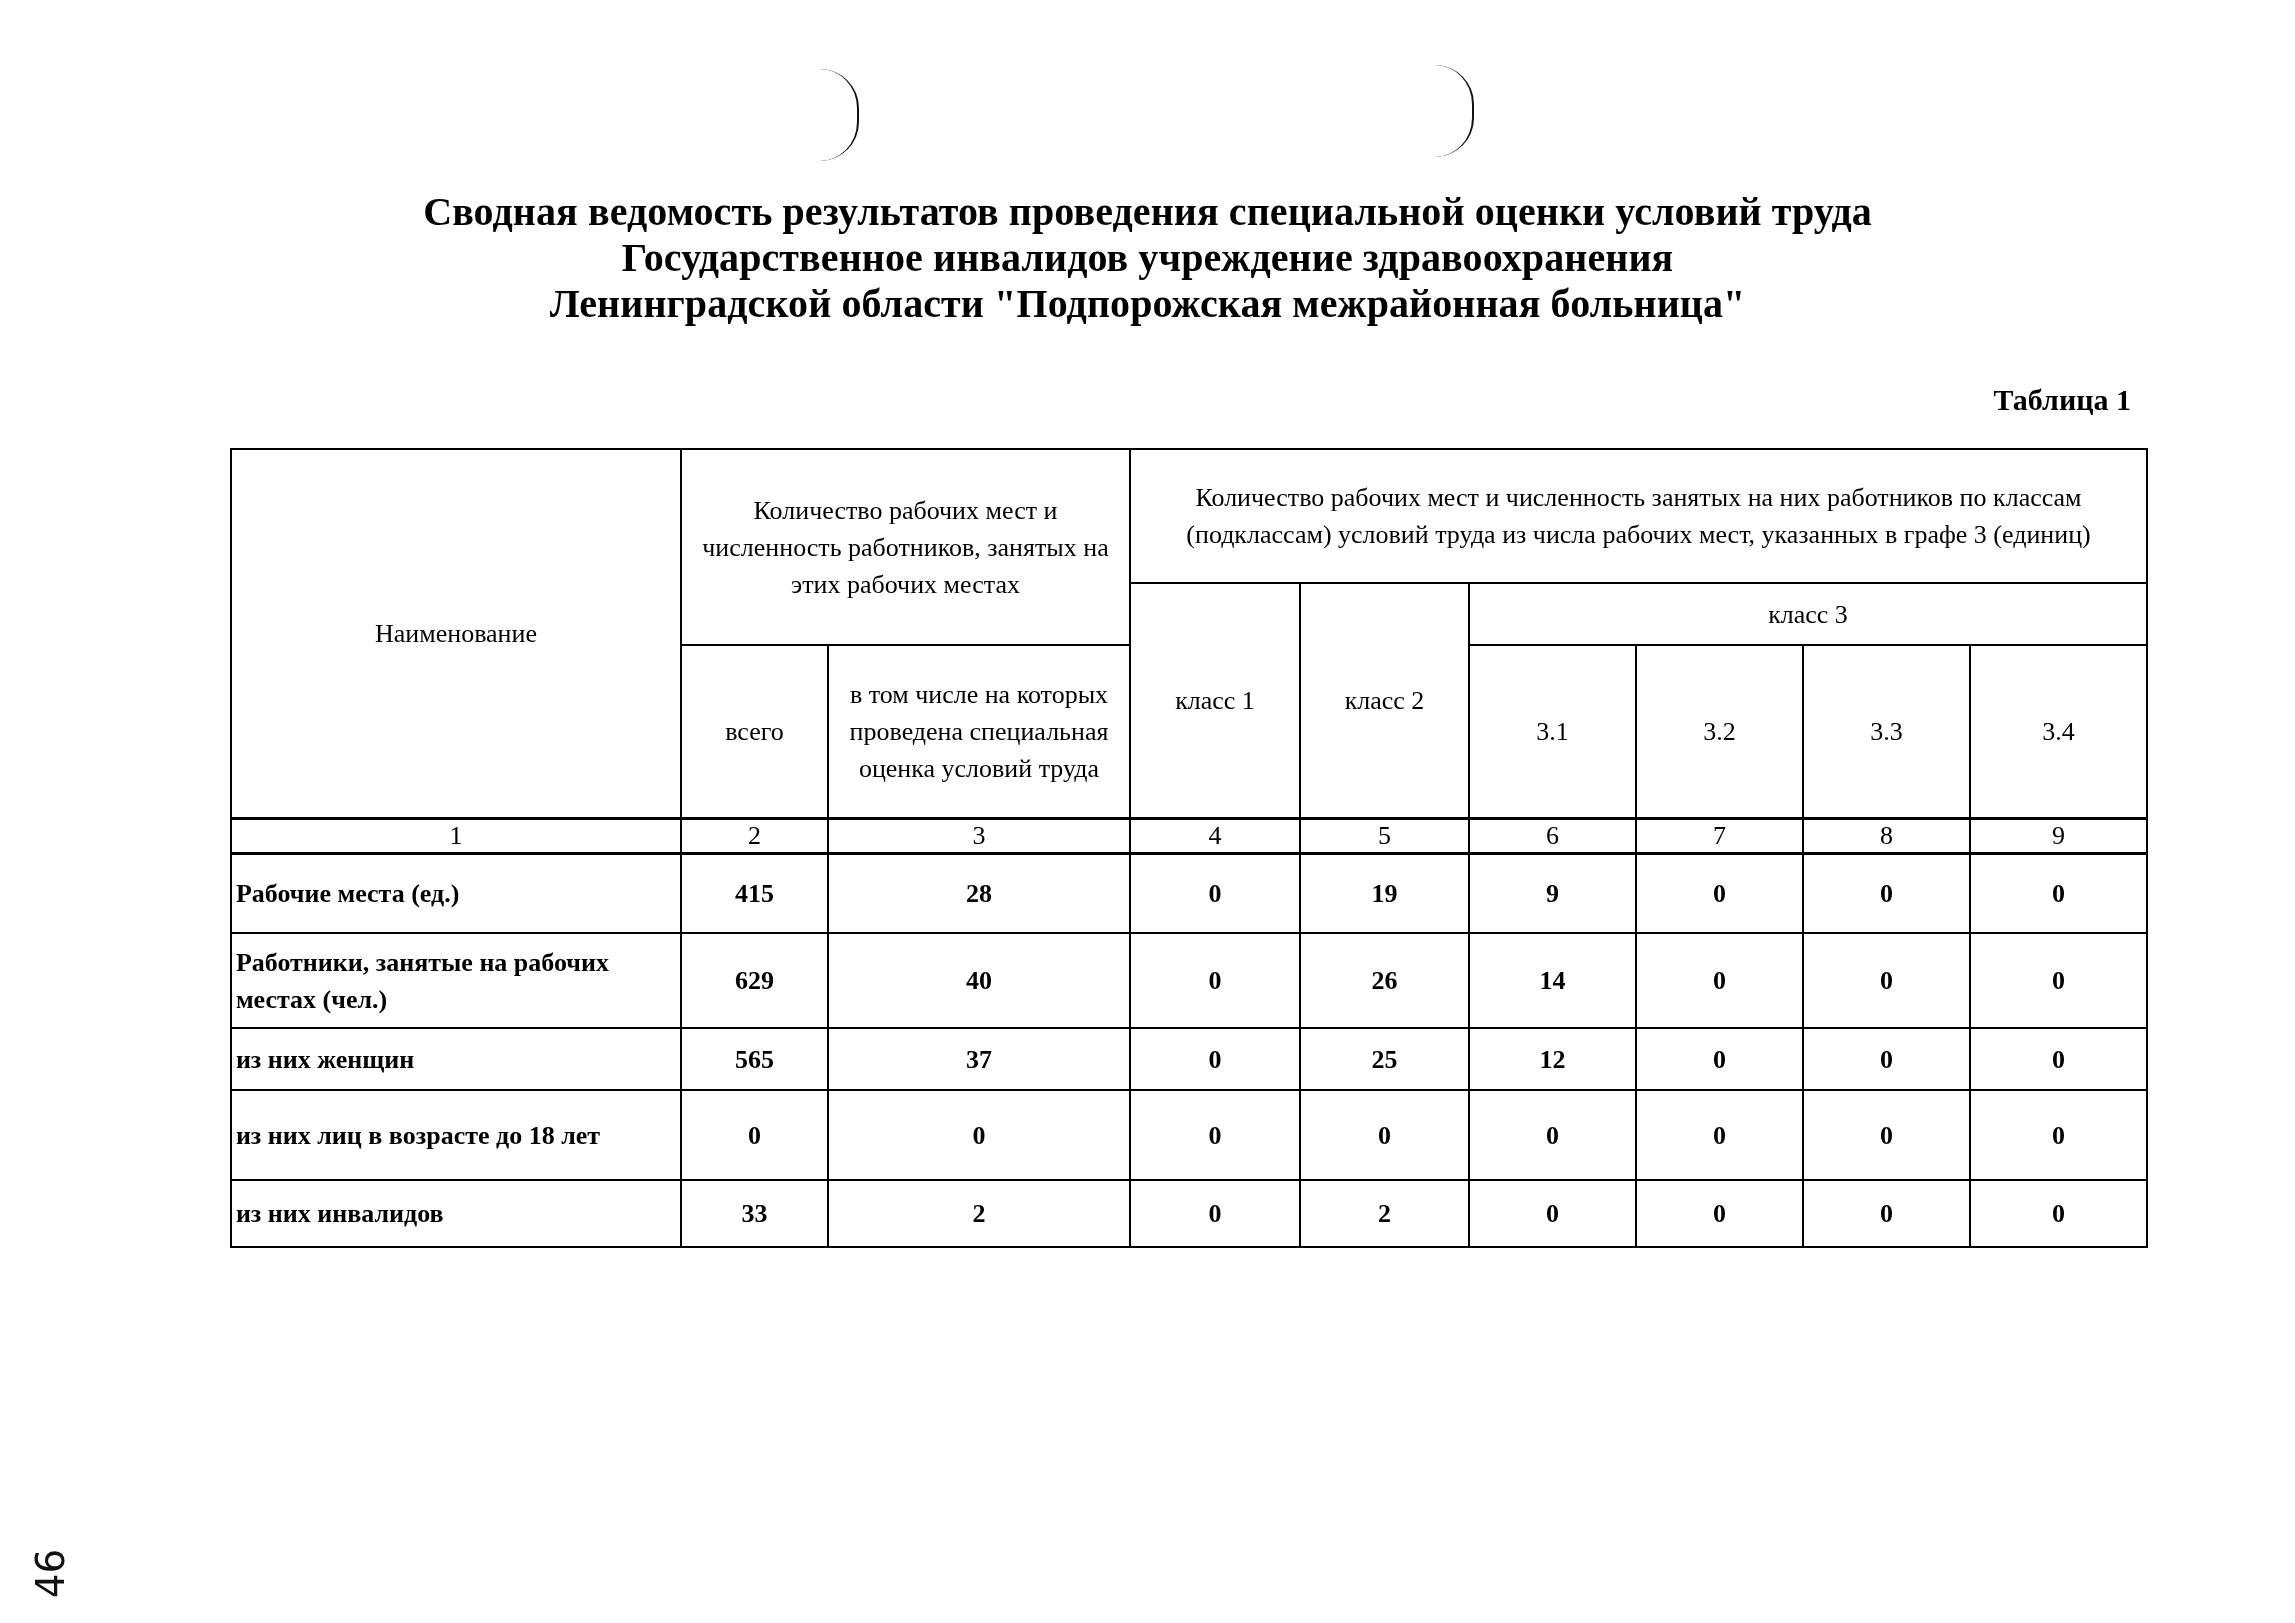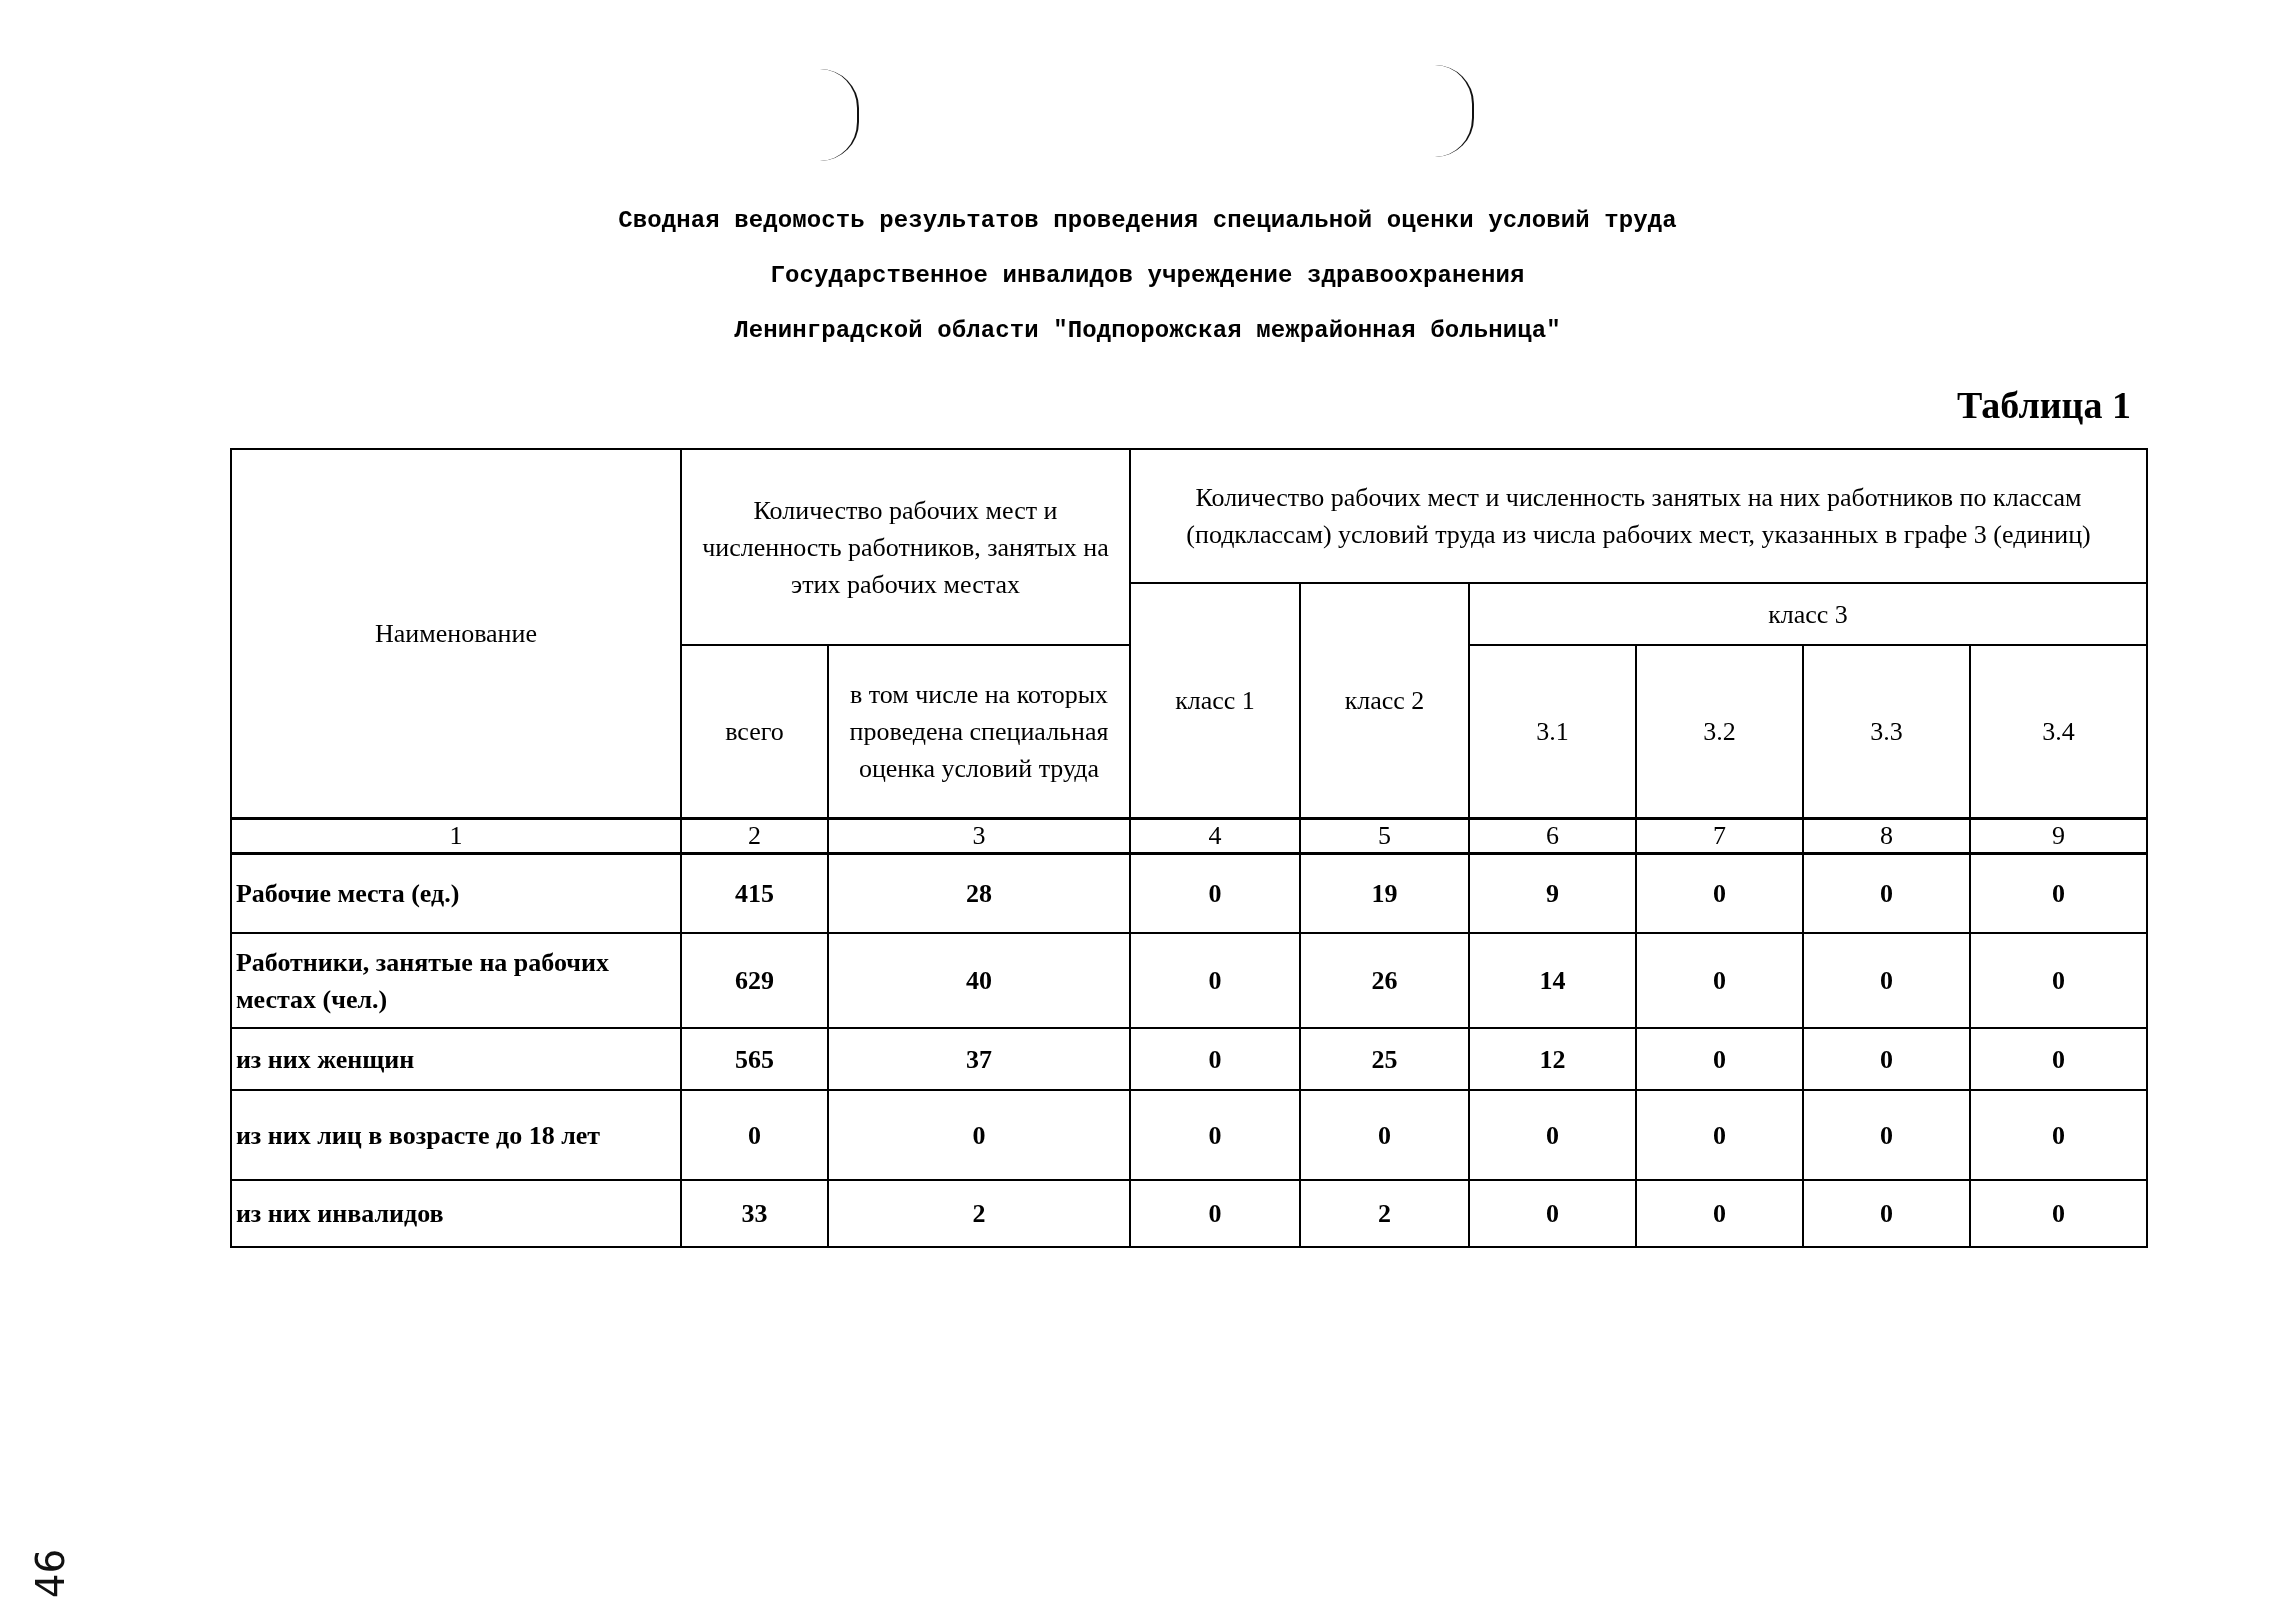--- a/index.html
+++ b/index.html
@@ -1,20 +1,20 @@
 <!DOCTYPE html>
 <html style="font-size:10.5px"><head>
 <meta charset="utf-8">
 <style>
   html, body { margin: 0; padding: 0; background: #ffffff; }
   body { width: 2295px; height: 1623px; position: relative; overflow: hidden;
          font-family: "Liberation Serif", "DejaVu Serif", serif; color: #000; }
   .title-block { position: absolute; left: 0; top: 187px; width: 2295px; text-align: center; }
-  .title-line { font-weight: bold; font-size: 24px; line-height: 42px; margin: 13px; letter-spacing: 0.1px; font-family: Liberation Mono, monospace; }
-  .table-label { position: absolute; right: 164px; top: 383px; font-weight: bold; font-size: 38px; }
+  .title-line { font-weight: bold; font-size: 40px; line-height: 42px; margin: 4px; letter-spacing: 0.1px; }
+  .table-label { position: absolute; right: 164px; top: 383px; font-weight: bold; font-size: 30px; }
   table.summary { position: absolute; left: 230px; top: 448px; width: 1917px;
                   border-collapse: collapse; table-layout: fixed; }
   table.summary td, table.summary th { border: 2px solid #000; padding: 0 5.2px; text-align: center;
                   vertical-align: middle; font-size: 26px; line-height: 37px; }
   table.summary th { font-weight: normal; }
   table.summary .row-label { text-align: left; padding-left: 3.9px; }
   table.summary tbody td { font-weight: bold; }
   tr.head1 { height: 134px; }
   tr.head2 { height: 62px; }
   tr.head3 { height: 173px; }

